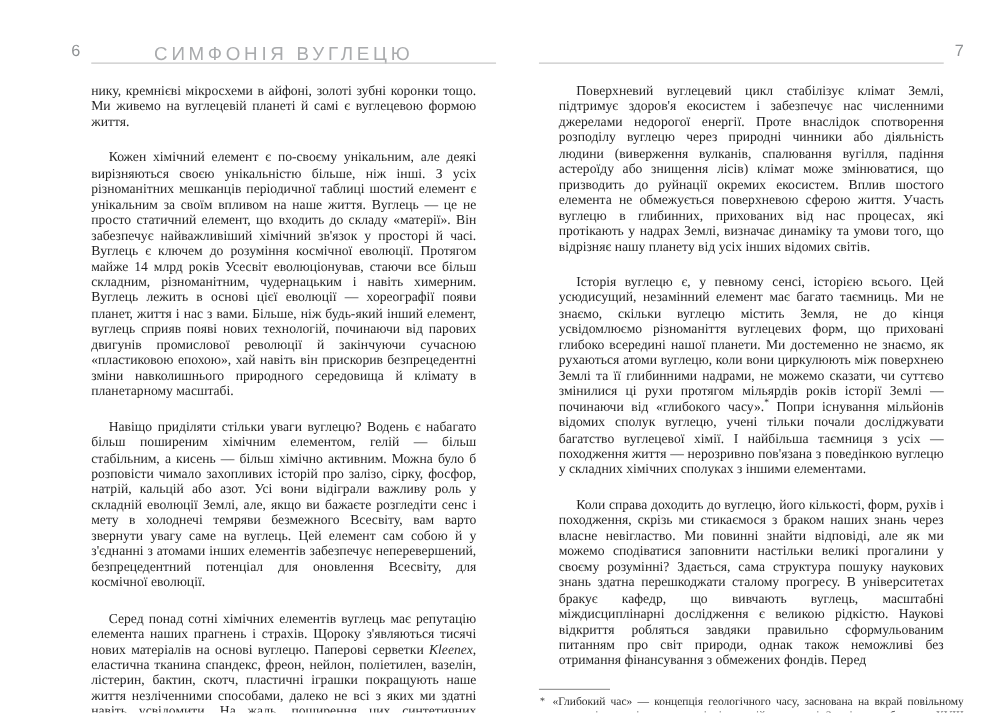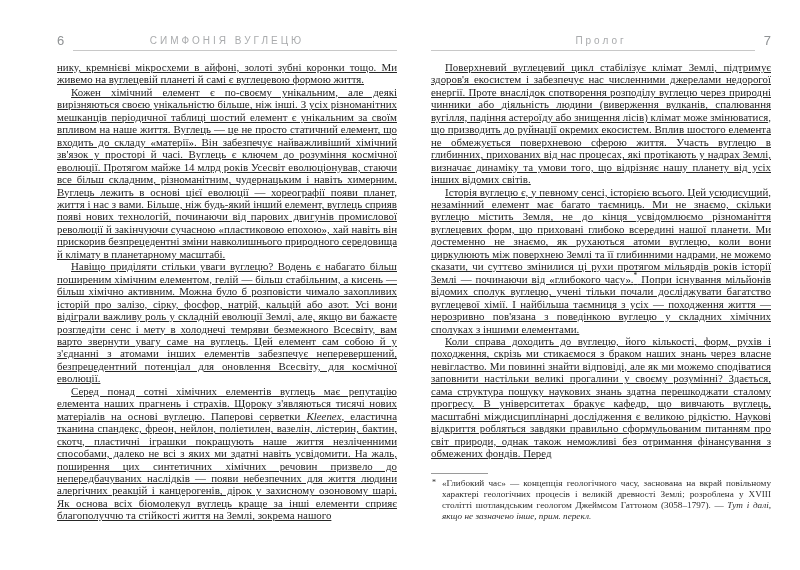--- a/index.html
+++ b/index.html
@@ -19,35 +19,35 @@
     position:absolute; top:0;
     font-family:"Liberation Sans", sans-serif;
     font-size:13px; color:#8f9294; font-weight:400;
   }
   .num-left  { left:0; }
   .num-right { right:0; }
   .running-head {
     position:absolute; left:0; right:0; top:2px;
     text-align:center;
     font-family:"Liberation Sans", sans-serif;
-    font-size:10px; letter-spacing:3px;
+    font-size:15px; letter-spacing:3px;
     color:#a9abad; font-weight:400;
     white-space:nowrap;
   }
   .head-rule { position:absolute; bottom:0; height:0; border-top:1px solid #c8c8c8; }
   .rule-left  { left:16px; right:0; }
   .rule-right { left:0; right:16px; }
 
   .body-text {
     margin-top:10px;
     font-size:10.9px; line-height:12.45px;
     color:#262626;
     text-align:justify;
   }
-  .body-text p { margin:0;text-decoration:underline; }
+  .body-text p { margin:16px; }
   p.ind { text-indent:14px; }
   .brand { font-style:italic; }
   sup.fn-ref { font-size:7.5px; line-height:0; vertical-align:super; }
 
   .footnote-block { margin-top:13px; }
   .fn-rule { width:57px; height:0; border-top:1px solid #9a9a9a; margin-bottom:4px; }
   .fn-body {
     position:relative; padding-left:11px;
     font-size:9.2px; line-height:11px;
     color:#2c2c2c; text-align:justify;
@@ -69,21 +69,20 @@
     <div class="body-text">
       <p class="cont">нику, кремнієві мікросхеми в айфоні, золоті зубні коронки тощо. Ми живемо на вуглецевій планеті й самі є вуглецевою формою життя.</p>
       <p class="ind">Кожен хімічний елемент є по-своєму унікальним, але деякі вирізняються своєю унікальністю більше, ніж інші. З усіх різноманітних мешканців періодичної таблиці шостий елемент є унікальним за своїм впливом на наше життя. Вуглець — це не просто статичний елемент, що входить до складу «матерії». Він забезпечує найважливіший хімічний зв'язок у просторі й часі. Вуглець є ключем до розуміння космічної еволюції. Протягом майже 14 млрд років Усесвіт еволюціонував, стаючи все більш складним, різноманітним, чудернацьким і навіть химерним. Вуглець лежить в основі цієї еволюції — хореографії появи планет, життя і нас з вами. Більше, ніж будь-який інший елемент, вуглець сприяв появі нових технологій, починаючи від парових двигунів промислової революції й закінчуючи сучасною «пластиковою епохою», хай навіть він прискорив безпрецедентні зміни навколишнього природного середовища й клімату в планетарному масштабі.</p>
       <p class="ind">Навіщо приділяти стільки уваги вуглецю? Водень є набагато більш поширеним хімічним елементом, гелій — більш стабільним, а кисень — більш хімічно активним. Можна було б розповісти чимало захопливих історій про залізо, сірку, фосфор, натрій, кальцій або азот. Усі вони відіграли важливу роль у складній еволюції Землі, але, якщо ви бажаєте розгледіти сенс і мету в холоднечі темряви безмежного Всесвіту, вам варто звернути увагу саме на вуглець. Цей елемент сам собою й у з'єднанні з атомами інших елементів забезпечує неперевершений, безпрецедентний потенціал для оновлення Всесвіту, для космічної еволюції.</p>
       <p class="ind"><span>Серед понад сотні хімічних елементів вуглець має репутацію елемента наших прагнень і страхів. Щороку з'являються тисячі нових матеріалів на основі вуглецю. Паперові серветки </span><span class="brand">Kleenex</span><span>, еластична тканина спандекс, фреон, нейлон, поліетилен, вазелін, лістерин, бактин, скотч, пластичні іграшки покращують наше життя незліченними способами, далеко не всі з яких ми здатні навіть усвідомити. На жаль, поширення цих синтетичних хімічних речовин призвело до непередбачуваних наслідків — появи небезпечних для життя людини алергічних реакцій і канцерогенів, дірок у захисному озоновому шарі. Як основа всіх біомолекул вуглець краще за інші елементи сприяє благополуччю та стійкості життя на Землі, зокрема нашого</span></p>
     </div>
   </section>
 
   <section class="page page-right">
     <header class="page-header">
-      <span class="running-head">Пролог</span>
       <span class="page-num num-right">7</span>
       <span class="head-rule rule-right"></span>
     </header>
     <div class="body-text">
       <p class="ind">Поверхневий вуглецевий цикл стабілізує клімат Землі, підтримує здоров'я екосистем і забезпечує нас численними джерелами недорогої енергії. Проте внаслідок спотворення розподілу вуглецю через природні чинники або діяльність людини (виверження вулканів, спалювання вугілля, падіння астероїду або знищення лісів) клімат може змінюватися, що призводить до руйнації окремих екосистем. Вплив шостого елемента не обмежується поверхневою сферою життя. Участь вуглецю в глибинних, прихованих від нас процесах, які протікають у надрах Землі, визначає динаміку та умови того, що відрізняє нашу планету від усіх інших відомих світів.</p>
       <p class="ind"><span>Історія вуглецю є, у певному сенсі, історією всього. Цей усюдисущий, незамінний елемент має багато таємниць. Ми не знаємо, скільки вуглецю містить Земля, не до кінця усвідомлюємо різноманіття вуглецевих форм, що приховані глибоко всередині нашої планети. Ми достеменно не знаємо, як рухаються атоми вуглецю, коли вони циркулюють між поверхнею Землі та її глибинними надрами, не можемо сказати, чи суттєво змінилися ці рухи протягом мільярдів років історії Землі — починаючи від «глибокого часу».</span><sup class="fn-ref">*</sup><span> Попри існування мільйонів відомих сполук вуглецю, учені тільки почали досліджувати багатство вуглецевої хімії. І найбільша таємниця з усіх — походження життя — нерозривно пов'язана з поведінкою вуглецю у складних хімічних сполуках з іншими елементами.</span></p>
       <p class="ind">Коли справа доходить до вуглецю, його кількості, форм, рухів і походження, скрізь ми стикаємося з браком наших знань через власне невігластво. Ми повинні знайти відповіді, але як ми можемо сподіватися заповнити настільки великі прогалини у своєму розумінні? Здається, сама структура пошуку наукових знань здатна перешкоджати сталому прогресу. В університетах бракує кафедр, що вивчають вуглець, масштабні міждисциплінарні дослідження є великою рідкістю. Наукові відкриття робляться завдяки правильно сформульованим питанням про світ природи, однак також неможливі без отримання фінансування з обмежених фондів. Перед</p>
     </div>
     <div class="footnote-block">
       <div class="fn-rule"></div>

